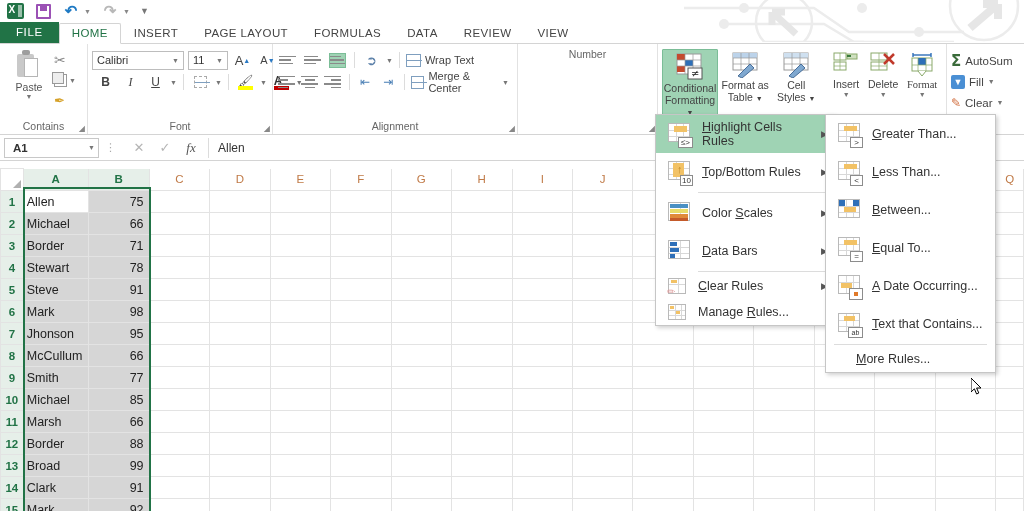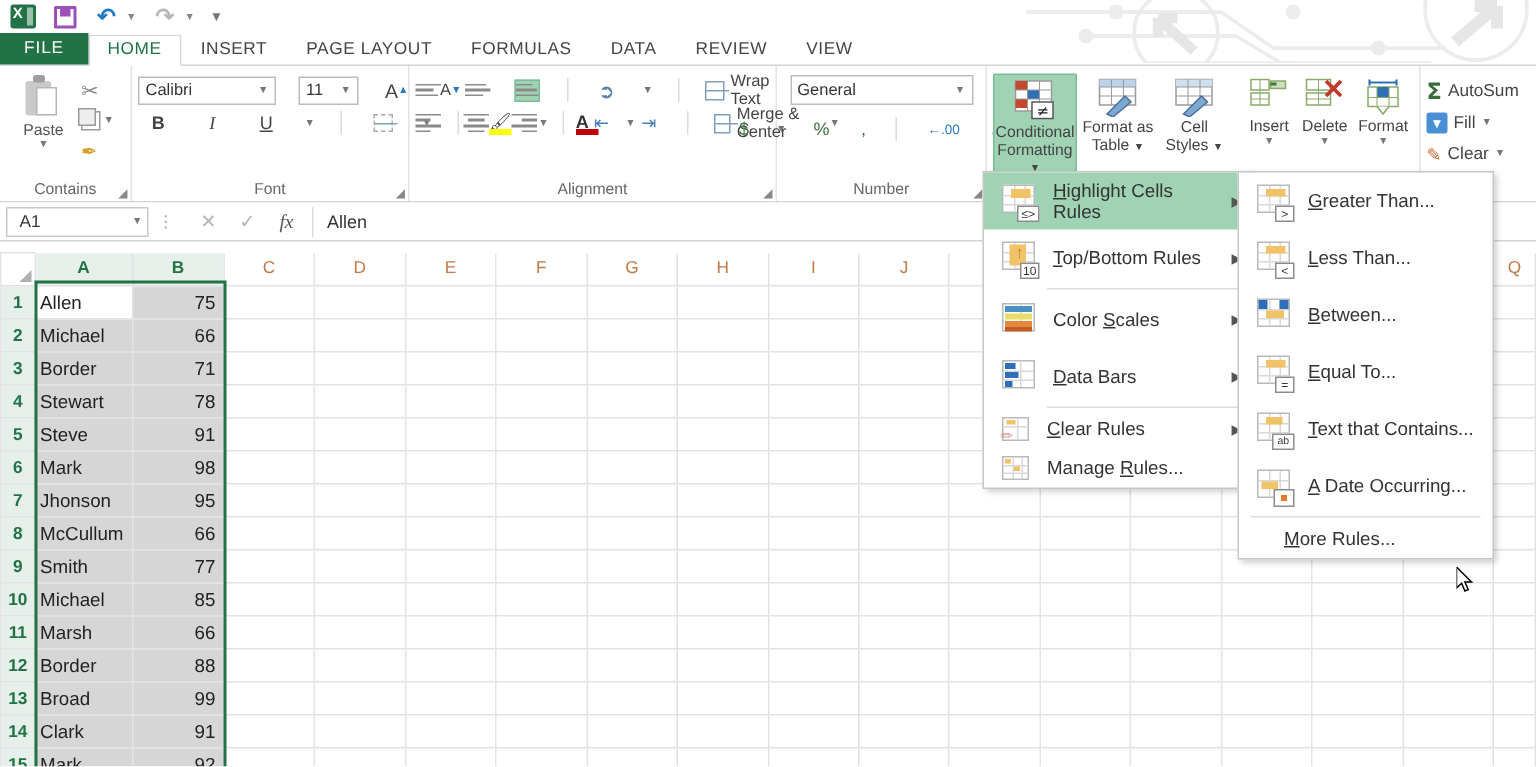--- a/index.html
+++ b/index.html
@@ -48,21 +48,21 @@
   .clip-top{position:absolute;left:6px;top:0px;width:8px;height:5px;background:#9e9e9e;border-radius:2px;}
   .paste-lbl{font-size:10.5px;color:#555;margin-top:1px;}
   .mini-btns{display:flex;flex-direction:column;gap:2px;padding-top:4px;}
   .mini{display:flex;align-items:center;gap:2px;height:18px;}
   .scissors{font-size:14px;color:#8a8a8a;}
   .copy-ico{width:13px;height:13px;border:1px solid #9a9a9a;background:#fff;position:relative;}
   .copy-ico:before{content:"";position:absolute;left:-3px;top:-3px;width:10px;height:10px;border:1px solid #9a9a9a;background:#eee;}
   .brush{font-size:13px;color:#d6a128;}
 
   
-  .ctl-row{display:flex;align-items:center;gap:15px;height:22px;}
+  .ctl-row{display:flex;align-items:center;gap:4px;height:22px;}
   .combo{border:1px solid #bdbdbd;background:#fff;height:19px;display:flex;align-items:center;padding:0 2px 0 4px;font-size:11px;color:#333;}
   .combo .cv{flex:1;}
   .combo .cc{font-size:7px;color:#777;padding:0 2px;}
   .btn-sq{width:21px;height:20px;display:flex;align-items:center;justify-content:center;font-size:12px;color:#444;}
   .aa{position:relative;font-size:13px;}
   .bold{font-weight:bold;}
   .ital{font-style:italic;font-family:"Liberation Serif",serif;}
   .undl{text-decoration:underline;}
   .sep{width:1px;height:16px;background:#dcdcdc;margin:0 2px;}
   .fillcol{width:15px;height:16px;position:relative;}
@@ -91,21 +91,21 @@
   .cells-ico{width:26px;height:25px;position:relative;}
 
   
   .edit-row{display:flex;align-items:center;gap:4px;font-size:11.5px;color:#444;height:21px;}
   .sigma{font-size:15px;color:#3a6b3a;font-weight:bold;font-family:"DejaVu Sans",sans-serif;}
   .filldown{width:14px;height:14px;background:#4a8fd4;color:#fff;font-size:9px;display:flex;align-items:center;justify-content:center;border-radius:2px;}
   .eraser{font-size:12px;color:#d06a3a;}
 
   
   .fbar{height:26px;display:flex;align-items:center;gap:0;padding:2px 0;position:relative;z-index:2;background:#fff;border-bottom:1px solid #d4d4d4;}
-  .namebox{width:95px;margin-left:4px;height:20px;border:1px solid #c8c8c8;background:#fff;display:flex;align-items:center;padding:0 3px 0 8px;font-size:11.5px;color:#333;}
+  .namebox{width:95px;margin-left:4px;height:20px;border:1px solid #c8c8c8;background:#fff;display:flex;align-items:center;padding:0 3px 0 8px;font-size:11.5px;color:#333;font-weight:bold;}
   .namebox .nv{flex:1;}
   .fbtns{display:flex;align-items:center;gap:0;padding:0 4px;color:#b5b5b5;}
   .fbtn{width:26px;text-align:center;font-size:13px;}
   .fx{font-style:italic;font-family:"Liberation Serif",serif;color:#555;font-size:13px;}
   .dots{color:#aaa;font-size:11px;padding:0 6px;letter-spacing:0;}
   .finput{flex:1;height:20px;border-left:1px solid #dcdcdc;display:flex;align-items:center;padding-left:9px;font-size:12px;color:#333;background:#fff;}
 
   
   .sheet{position:absolute;left:0;top:168px;right:0;bottom:0;overflow:hidden;background:#fff;}
   table.grid{border-collapse:collapse;table-layout:fixed;}
@@ -341,35 +341,20 @@
           <span>Merge &amp; Center</span>
           <span class="caret">▼</span>
         </div>
       </div>
     </div>
     <div class="group-label">Alignment</div>
     <div class="dlg">◢</div>
   </div>
 
   <div class="group" style="width:140px;">
-    <div class="group-body" style="flex-direction:column;padding-top:3px;align-items:center;">
-      <div class="combo" style="width:122px;height:20px;">
-        <span class="cv">General</span>
-        <span class="cc">▼</span>
-      </div>
-      <div class="ctl-row" style="margin-top:5px;">
-        <span class="numbtn">$</span>
-        <span class="caret">▼</span>
-        <span class="numbtn">%</span>
-        <span class="numbtn">,</span>
-        <span class="sep"></span>
-        <span class="numbtn" style="font-size:9px;color:#2a79c4;">←.00</span>
-        <span class="numbtn" style="font-size:9px;color:#2a79c4;">.00→</span>
-      </div>
-    </div>
     <div class="group-label">Number</div>
     <div class="dlg">◢</div>
   </div>
 
   <div class="group" style="width:166px;border-right:none;">
     <div class="group-body" style="padding-top:2px;">
       <div class="bigbtn active" style="width:56px;">
         <svg class="cf-ico" viewBox="0 0 30 28">
           <rect x="2" y="1" width="24" height="20" fill="#fff" stroke="#9a9a9a"></rect>
           <rect x="2" y="1" width="8" height="6" fill="#c44a2e"></rect>
@@ -422,21 +407,21 @@
       <div class="bigbtn" style="width:42px;">
         <svg class="cells-ico" viewBox="0 0 26 25">
           <rect x="1" y="1" width="16" height="7" fill="#fff" stroke="#8aa96a"></rect>
           <rect x="1" y="10" width="16" height="8" fill="#fff" stroke="#8aa96a"></rect>
           <path d="M9 1v17M1 14h16" stroke="#8aa96a" stroke-width=".7"></path>
           <path d="M14 2 L24 12 M24 2 L14 12" stroke="#c0392b" stroke-width="2.5"></path>
         </svg>
         <div class="cap">Delete</div>
         <div class="caret">▼</div>
       </div>
-      <div class="bigbtn" style="width:44px;">
+      <div class="bigbtn" style="width:44px;font-family:Liberation Serif, serif;">
         <svg class="cells-ico" viewBox="0 0 26 25">
           <path d="M4 3 H22" stroke="#2e6fb8" stroke-width="1.4"></path>
           <path d="M4 1v4M22 1v4" stroke="#2e6fb8" stroke-width="1.4"></path>
           <rect x="3" y="6" width="20" height="13" fill="#fff" stroke="#8aa96a"></rect>
           <rect x="9" y="6" width="8" height="7" fill="#2e6fb8"></rect>
           <path d="M9 6v13M17 6v13M3 13h20" stroke="#8aa96a" stroke-width=".7"></path>
           <path d="M9 19 l4 5 l4 -5" fill="#fff" stroke="#8aa96a"></path>
         </svg>
         <div class="cap">Format</div>
         <div class="caret">▼</div>
@@ -948,43 +933,43 @@
       <span style="position:absolute;left:5px;top:2px;width:13px;height:5px;background:#f2c266;"></span>
         </span>
       <span class="badge">=</span>
     </span>
     <span class="mtxt"><u>E</u>qual To...</span>
   </div>
   <div class="menu-item">
     <span class="mi-ico">
       <span class="mt">
           <span class="hline" style="top:6px"></span>
+          <span class="vline" style="left:7px"></span>
+          <span class="vline" style="left:14px"></span>
+      <span style="position:absolute;left:2px;top:7px;width:11px;height:5px;background:#f2c266;"></span>
+        </span>
+      <span class="badge" style="width:14px;height:12px;">
+          <span style="display:block;width:4px;height:4px;background:#e07a2a;margin:3px auto;"></span>
+        </span>
+    </span>
+    <span class="mtxt"><u>A</u> Date Occurring...</span>
+  </div>
+  <div class="menu-item">
+    <span class="mi-ico">
+      <span class="mt">
+          <span class="hline" style="top:6px"></span>
           <span class="hline" style="top:12px"></span>
           <span class="vline" style="left:7px"></span>
           <span class="vline" style="left:14px"></span>
       <span style="position:absolute;left:5px;top:2px;width:11px;height:5px;background:#f2c266;"></span>
         </span>
       <span class="badge" style="width:15px;font-size:7px;">ab</span>
     </span>
     <span class="mtxt"><u>T</u>ext that Contains...</span>
   </div>
-  <div class="menu-item">
-    <span class="mi-ico">
-      <span class="mt">
-          <span class="hline" style="top:6px"></span>
-          <span class="vline" style="left:7px"></span>
-          <span class="vline" style="left:14px"></span>
-      <span style="position:absolute;left:2px;top:7px;width:11px;height:5px;background:#f2c266;"></span>
-        </span>
-      <span class="badge" style="width:14px;height:12px;">
-          <span style="display:block;width:4px;height:4px;background:#e07a2a;margin:3px auto;"></span>
-        </span>
-    </span>
-    <span class="mtxt"><u>A</u> Date Occurring...</span>
-  </div>
   <div class="menu-sep" style="margin-left:8px;"></div>
   <div class="menu-item plain" style="padding-left:30px;">
     <span class="mtxt"><u>M</u>ore Rules...</span>
   </div>
 </div>
 
 <svg class="cursor-arrow" style="left:971px;top:378px;" viewBox="0 0 12 18">
   <path d="M0 0 L0 14 L3.4 10.8 L5.6 16 L7.8 15 L5.6 10 L10 10 Z" fill="#fff" stroke="#000" stroke-width="1"></path>
 </svg>
 

